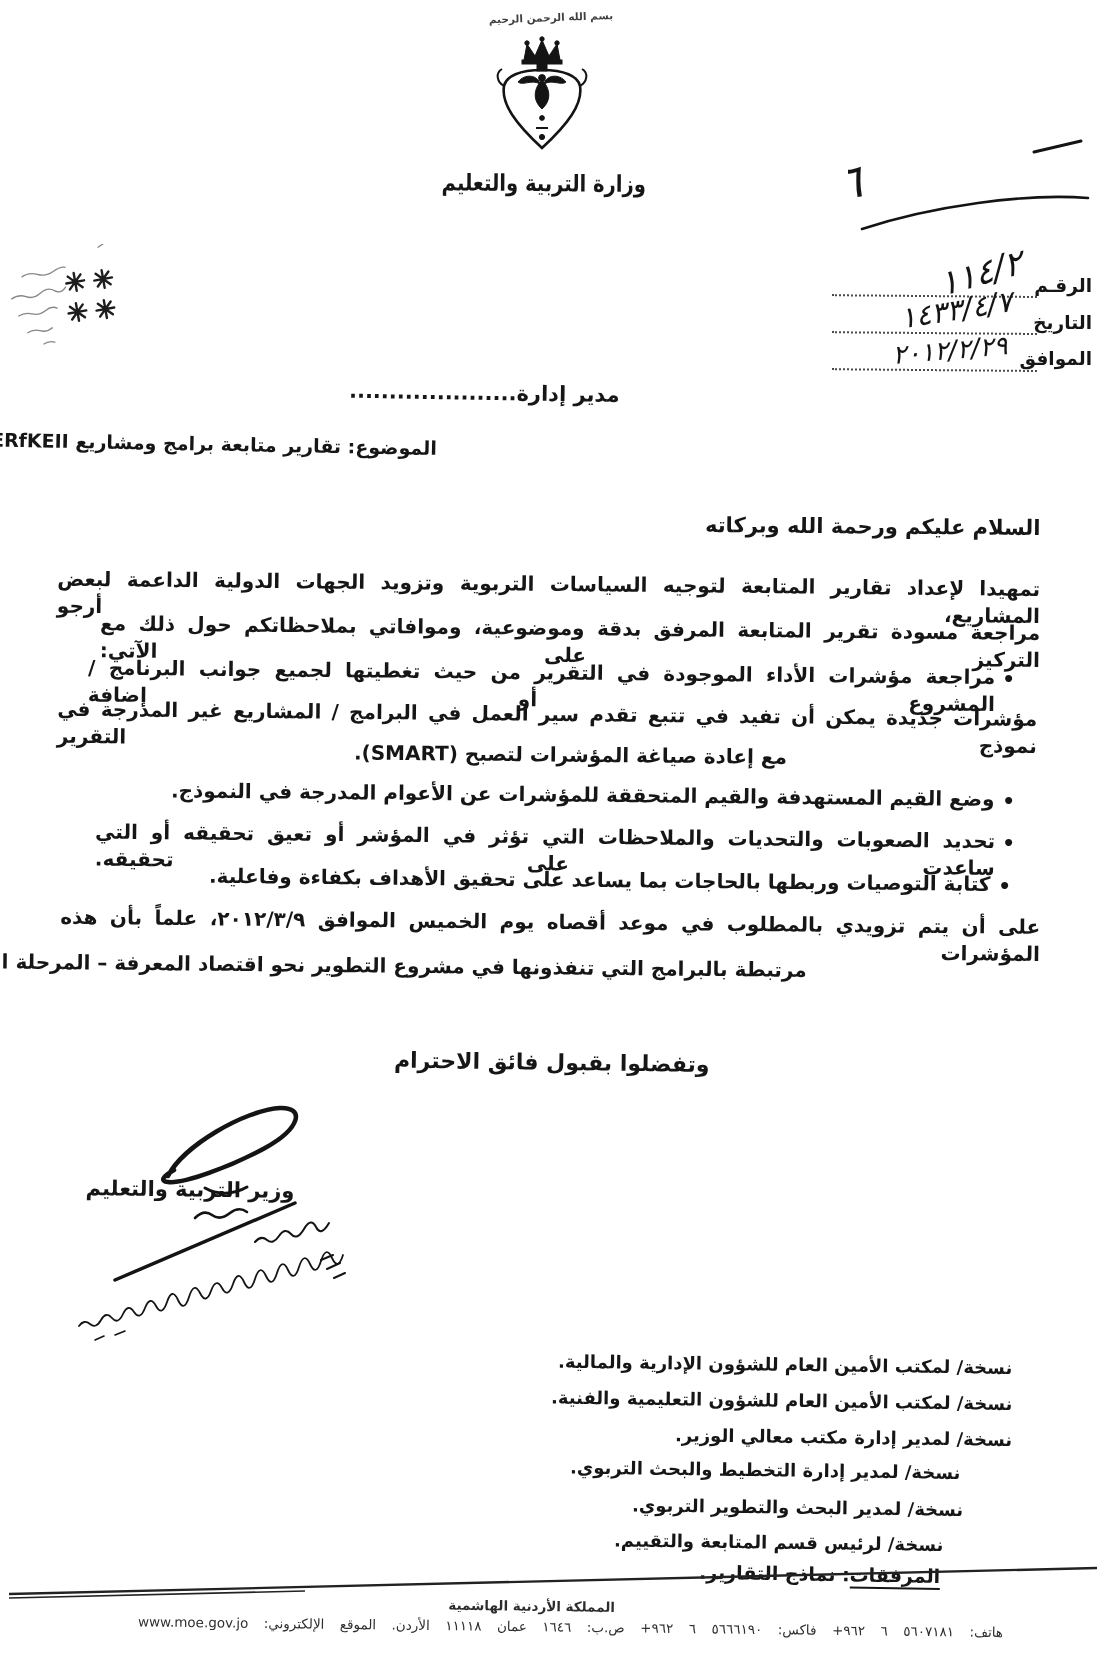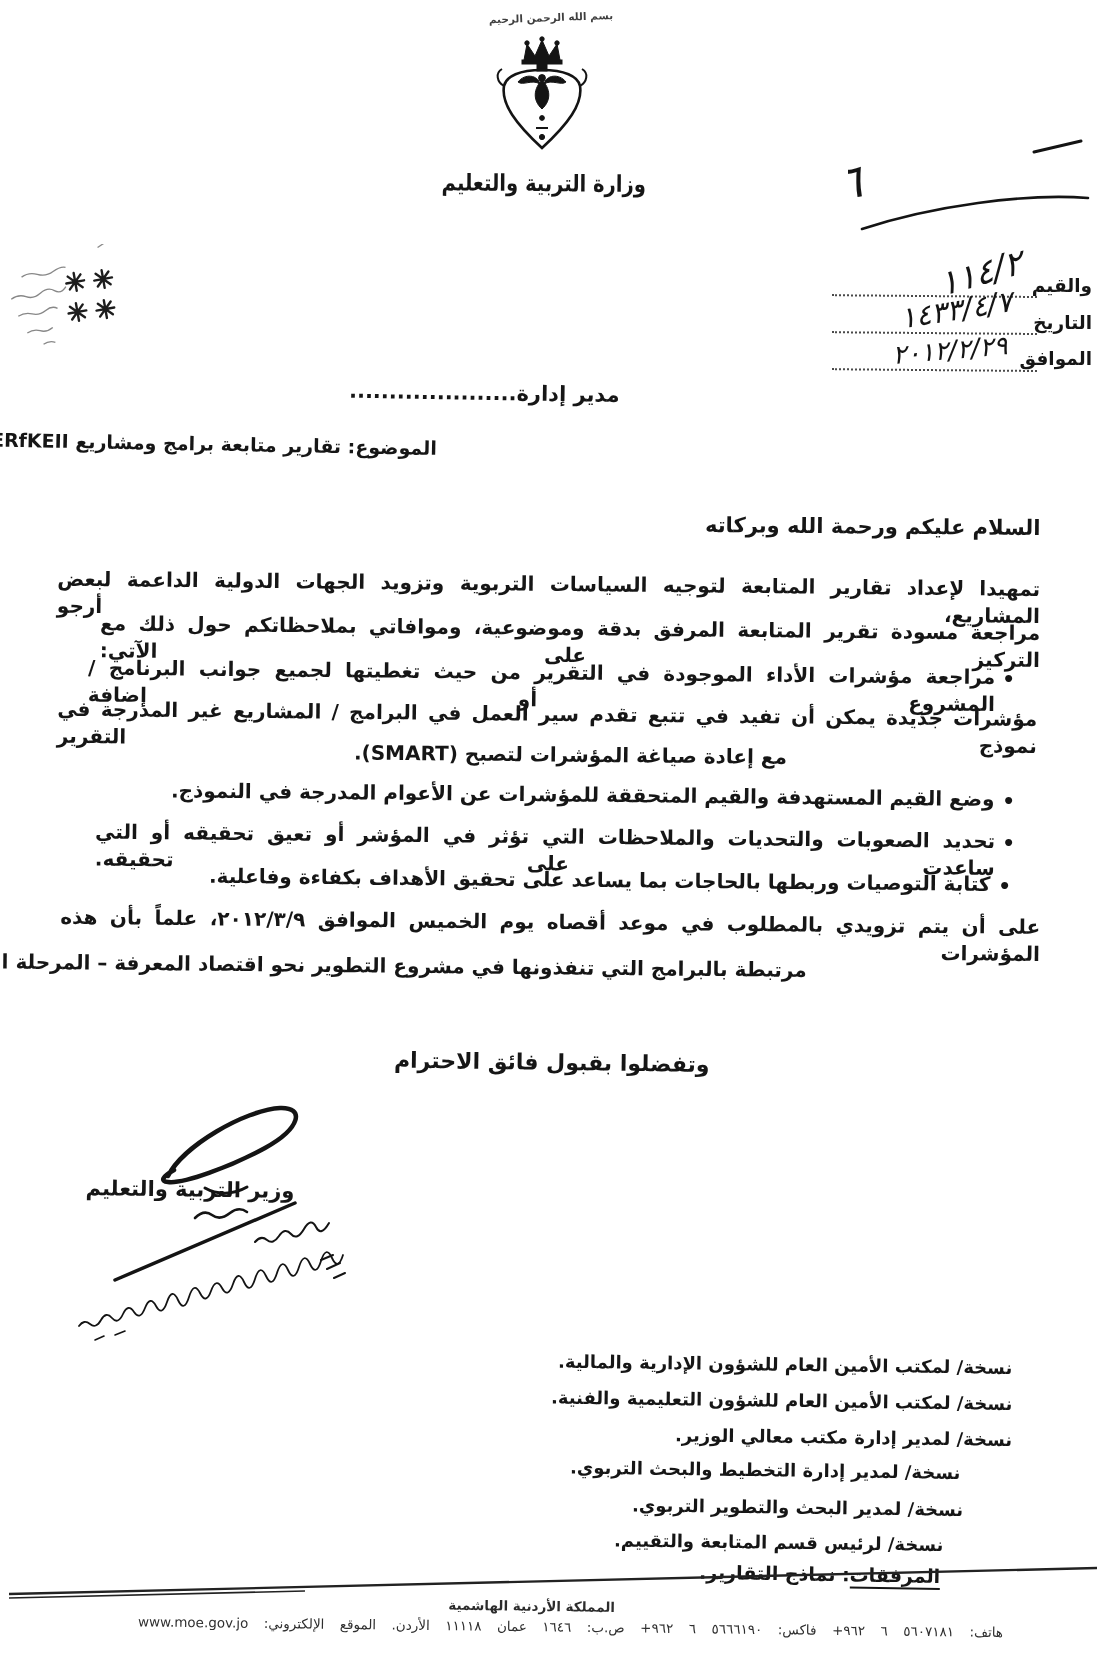--- a/index.html
+++ b/index.html
@@ -45,21 +45,21 @@
   <div class="t center" style="left:441px;top:169px;width:205px;font-size:23px;letter-spacing:-.5px;transform:scaleX(.85) rotate(.4deg);">وزارة التربية والتعليم</div>
 
   <svg class="abs" style="left:848px;top:132px;" width="245" height="105" viewBox="0 0 245 105">
     <g fill="none" stroke="#141414" stroke-linecap="round">
       <text transform="translate(16,64) rotate(-9)" fill="#141414" stroke="none" style="font-size:46px;letter-spacing:5px;font-style:italic;">٧٠٦٦</text>
       <path d="M186 20 L233 9" stroke-width="3"></path>
       <path d="M14 97 C84 74 178 61 240 66" stroke-width="2.6"></path>
     </g>
   </svg>
 
-  <div class="t" style="right:15px;top:274px;font-size:18.5px;">والقيم</div>
+  <div class="t" style="right:15px;top:274px;font-size:18.5px;">الرقـم</div>
   <div class="dotline" style="right:70px;top:296px;width:205px;"></div>
   <div class="hand" style="right:85px;top:241px;font-size:34px;transform:rotate(-16deg) skewX(-6deg);">١١٤/٢</div>
 
   <div class="t" style="right:15px;top:311px;font-size:18.5px;">التاريخ</div>
   <div class="dotline" style="right:70px;top:333px;width:205px;"></div>
   <div class="hand" style="right:95px;top:284px;font-size:29px;transform:rotate(-9deg);">١٤٣٣/٤/٧</div>
 
   <div class="t" style="right:15px;top:347px;font-size:18.5px;text-align:center;">الموافق</div>
   <div class="dotline" style="right:70px;top:370px;width:205px;"></div>
   <div class="hand" style="right:100px;top:330px;font-size:26px;transform:rotate(-5deg);">٢٠١٢/٢/٢٩</div>

